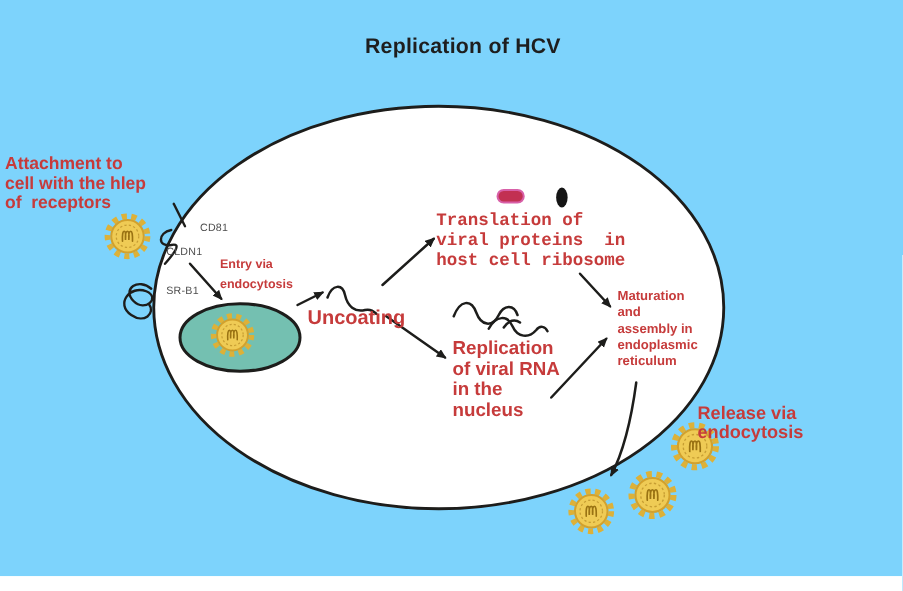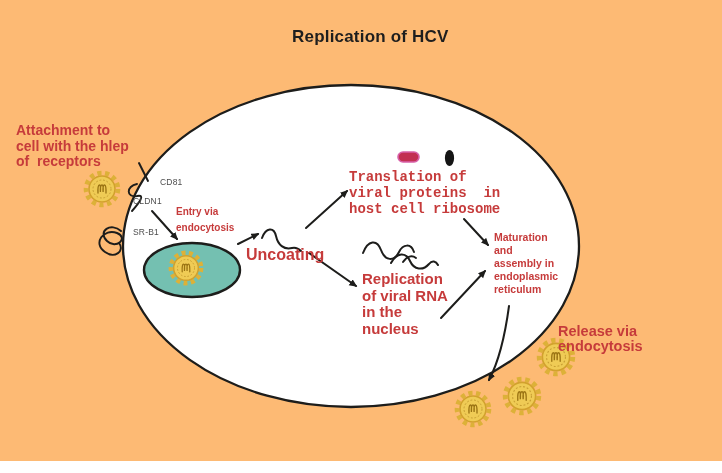--- a/index.html
+++ b/index.html
@@ -1,28 +1,28 @@
 <!DOCTYPE html>
 <html><head>
 <meta charset="utf-8">
 <style>
   html,body{margin:0;padding:0;background:#ffffff;}
   .canvas{
-    position:relative;width:722px;height:461px;background:#fdba74;overflow:hidden;
+    position:relative;width:722px;height:461px;background:#7dd3fc;overflow:hidden;
     font-family:"Liberation Sans","DejaVu Sans",sans-serif;
   }
   .title{
     position:absolute;left:292px;top:27px;margin:0;
     font-size:17px;font-weight:bold;color:#1e1e1e;letter-spacing:.2px;
   }
   .gfx{position:absolute;left:0;top:0;}
   .lbl{
     position:absolute;white-space:pre-wrap;font-weight:bold;color:#c63b3b;
   }
-  .lbl-attachment{left:16px;top:123px;font-size:14px;line-height:15.5px;}
+  .lbl-attachment{left:4px;top:123px;font-size:14px;line-height:15.5px;}
   .lbl-entry{left:176px;top:204px;font-size:10px;line-height:16px;}
   .lbl-uncoating{left:246px;top:246px;font-size:16px;line-height:17px;}
   .lbl-translation{left:349px;top:169px;font-size:14px;line-height:16px;font-family:Liberation Mono, monospace;}
   .lbl-replication{left:362px;top:271px;font-size:15px;line-height:16.5px;}
   .lbl-maturation{left:494px;top:231px;font-size:10.5px;line-height:13px;}
   .lbl-release{left:558px;top:324px;font-size:14.5px;line-height:15px;}
   .receptor-lbl{
     position:absolute;font-size:8.5px;font-weight:normal;color:#4d4d4d;letter-spacing:.2px;
   }
   .rl-cd81{left:160px;top:177px;}

